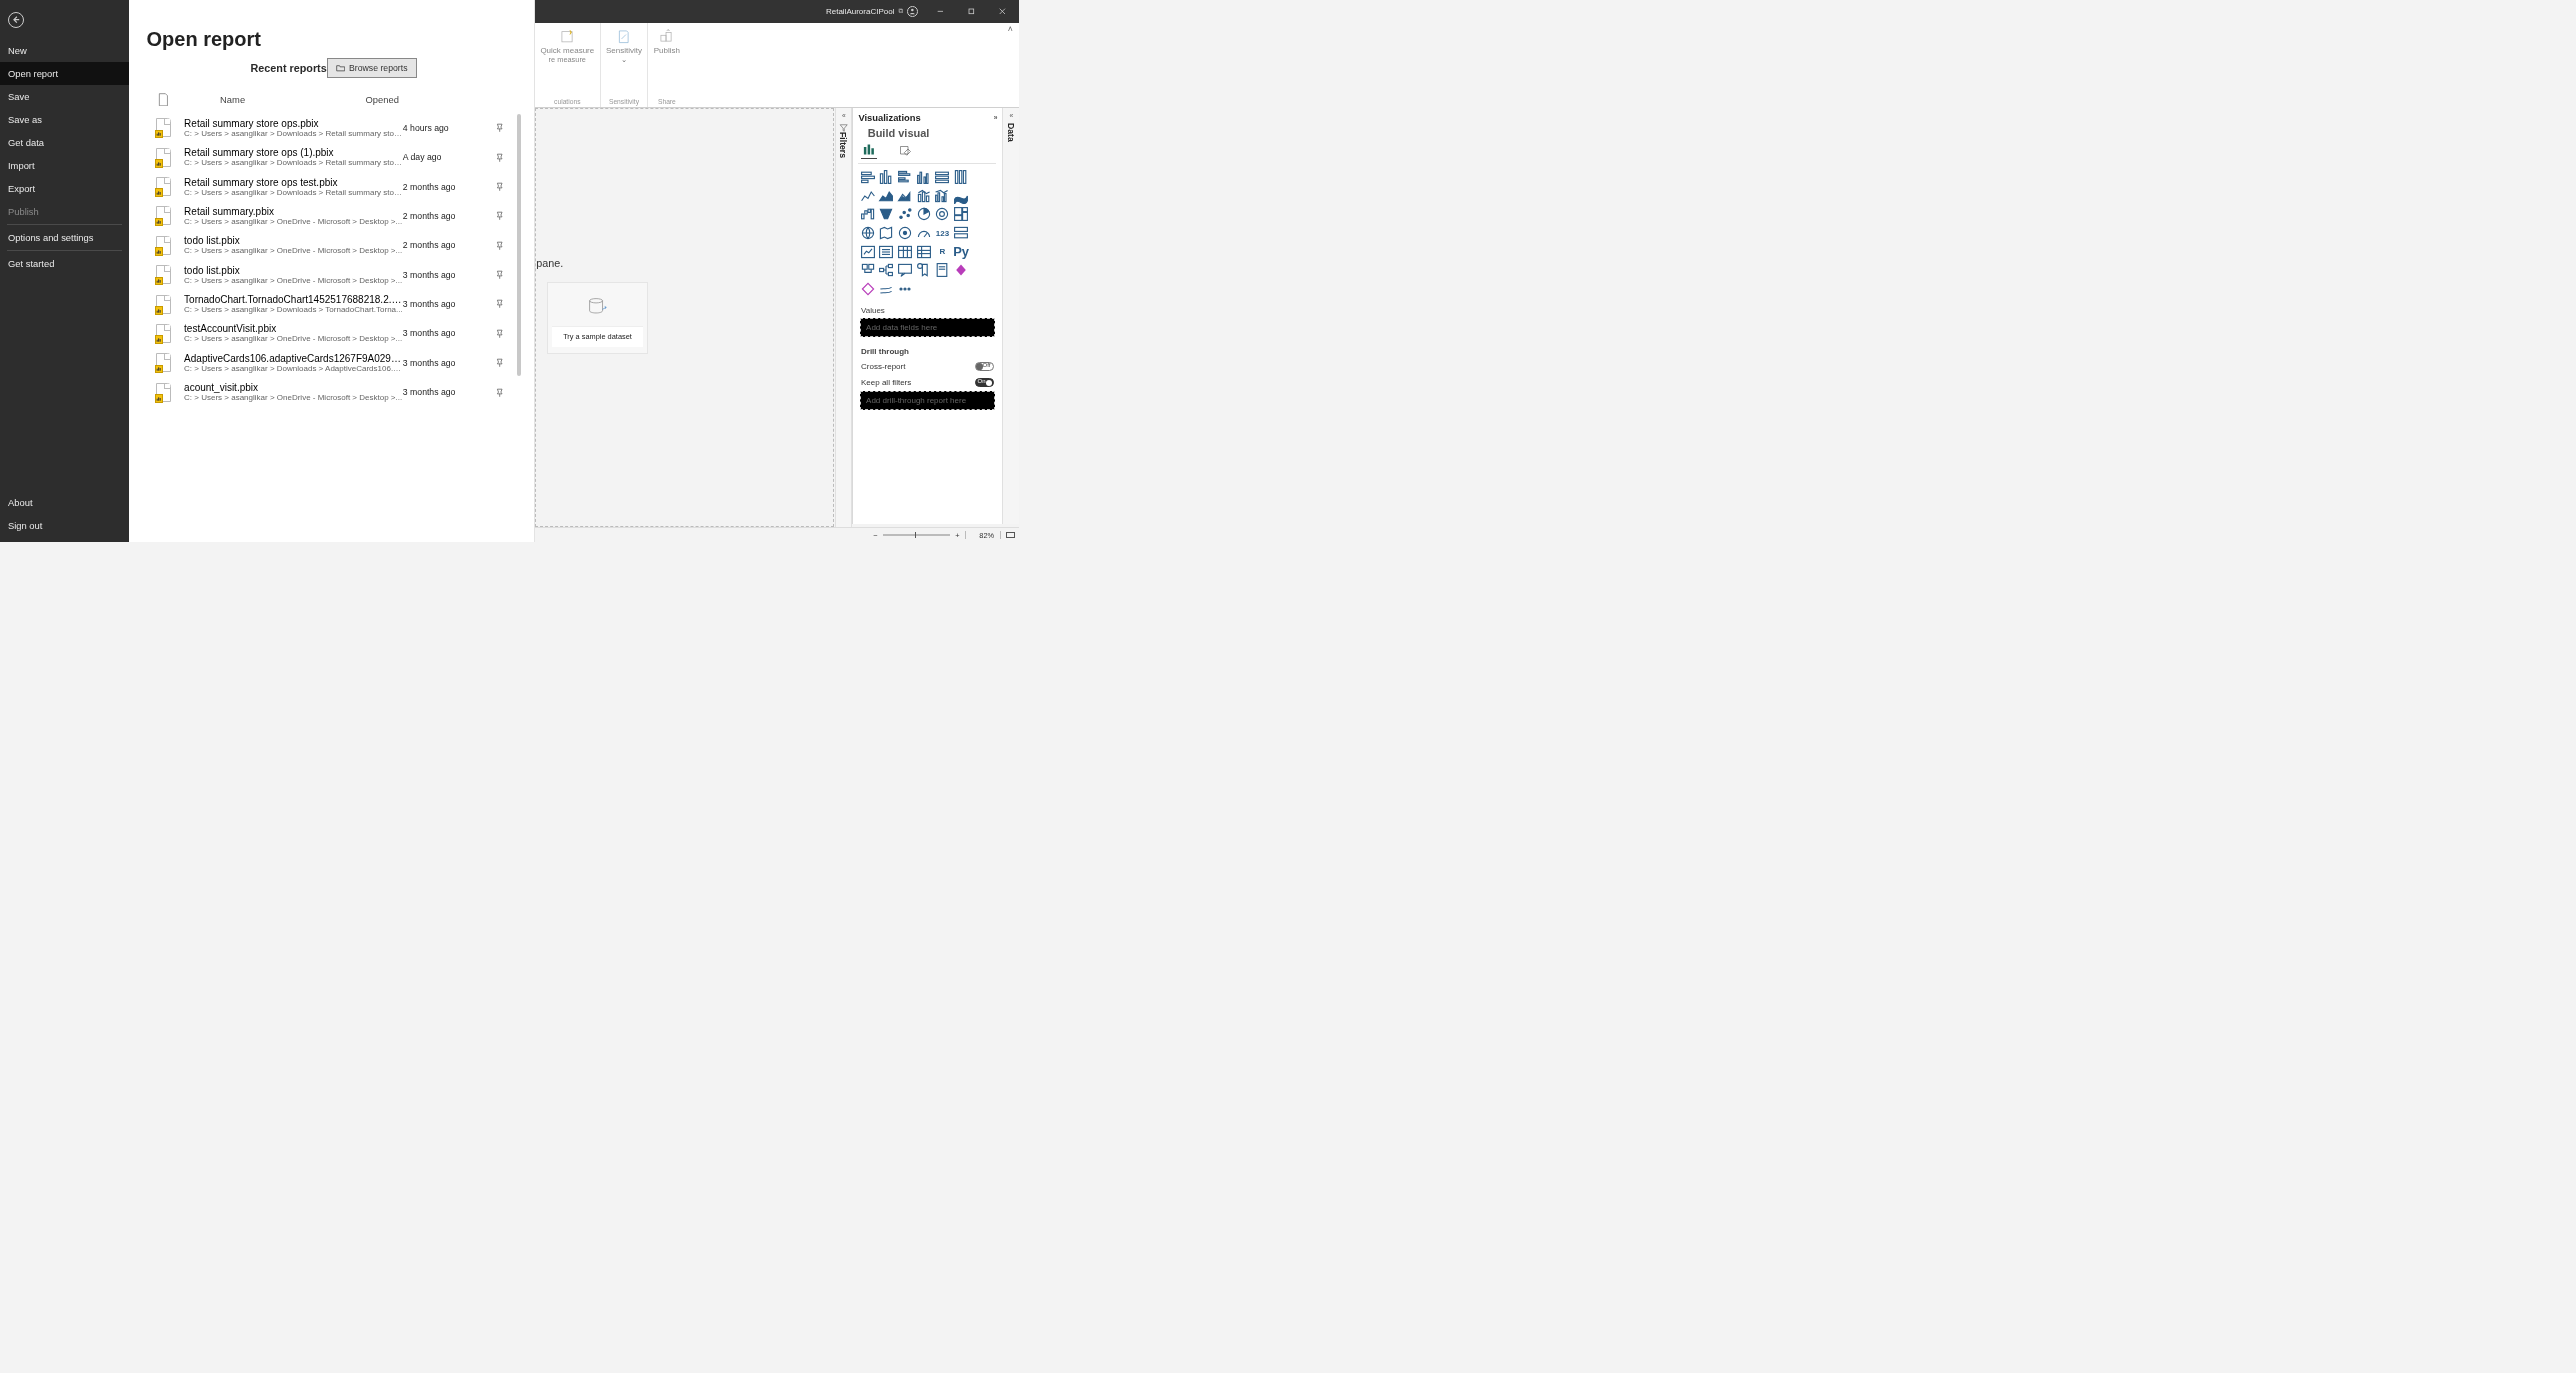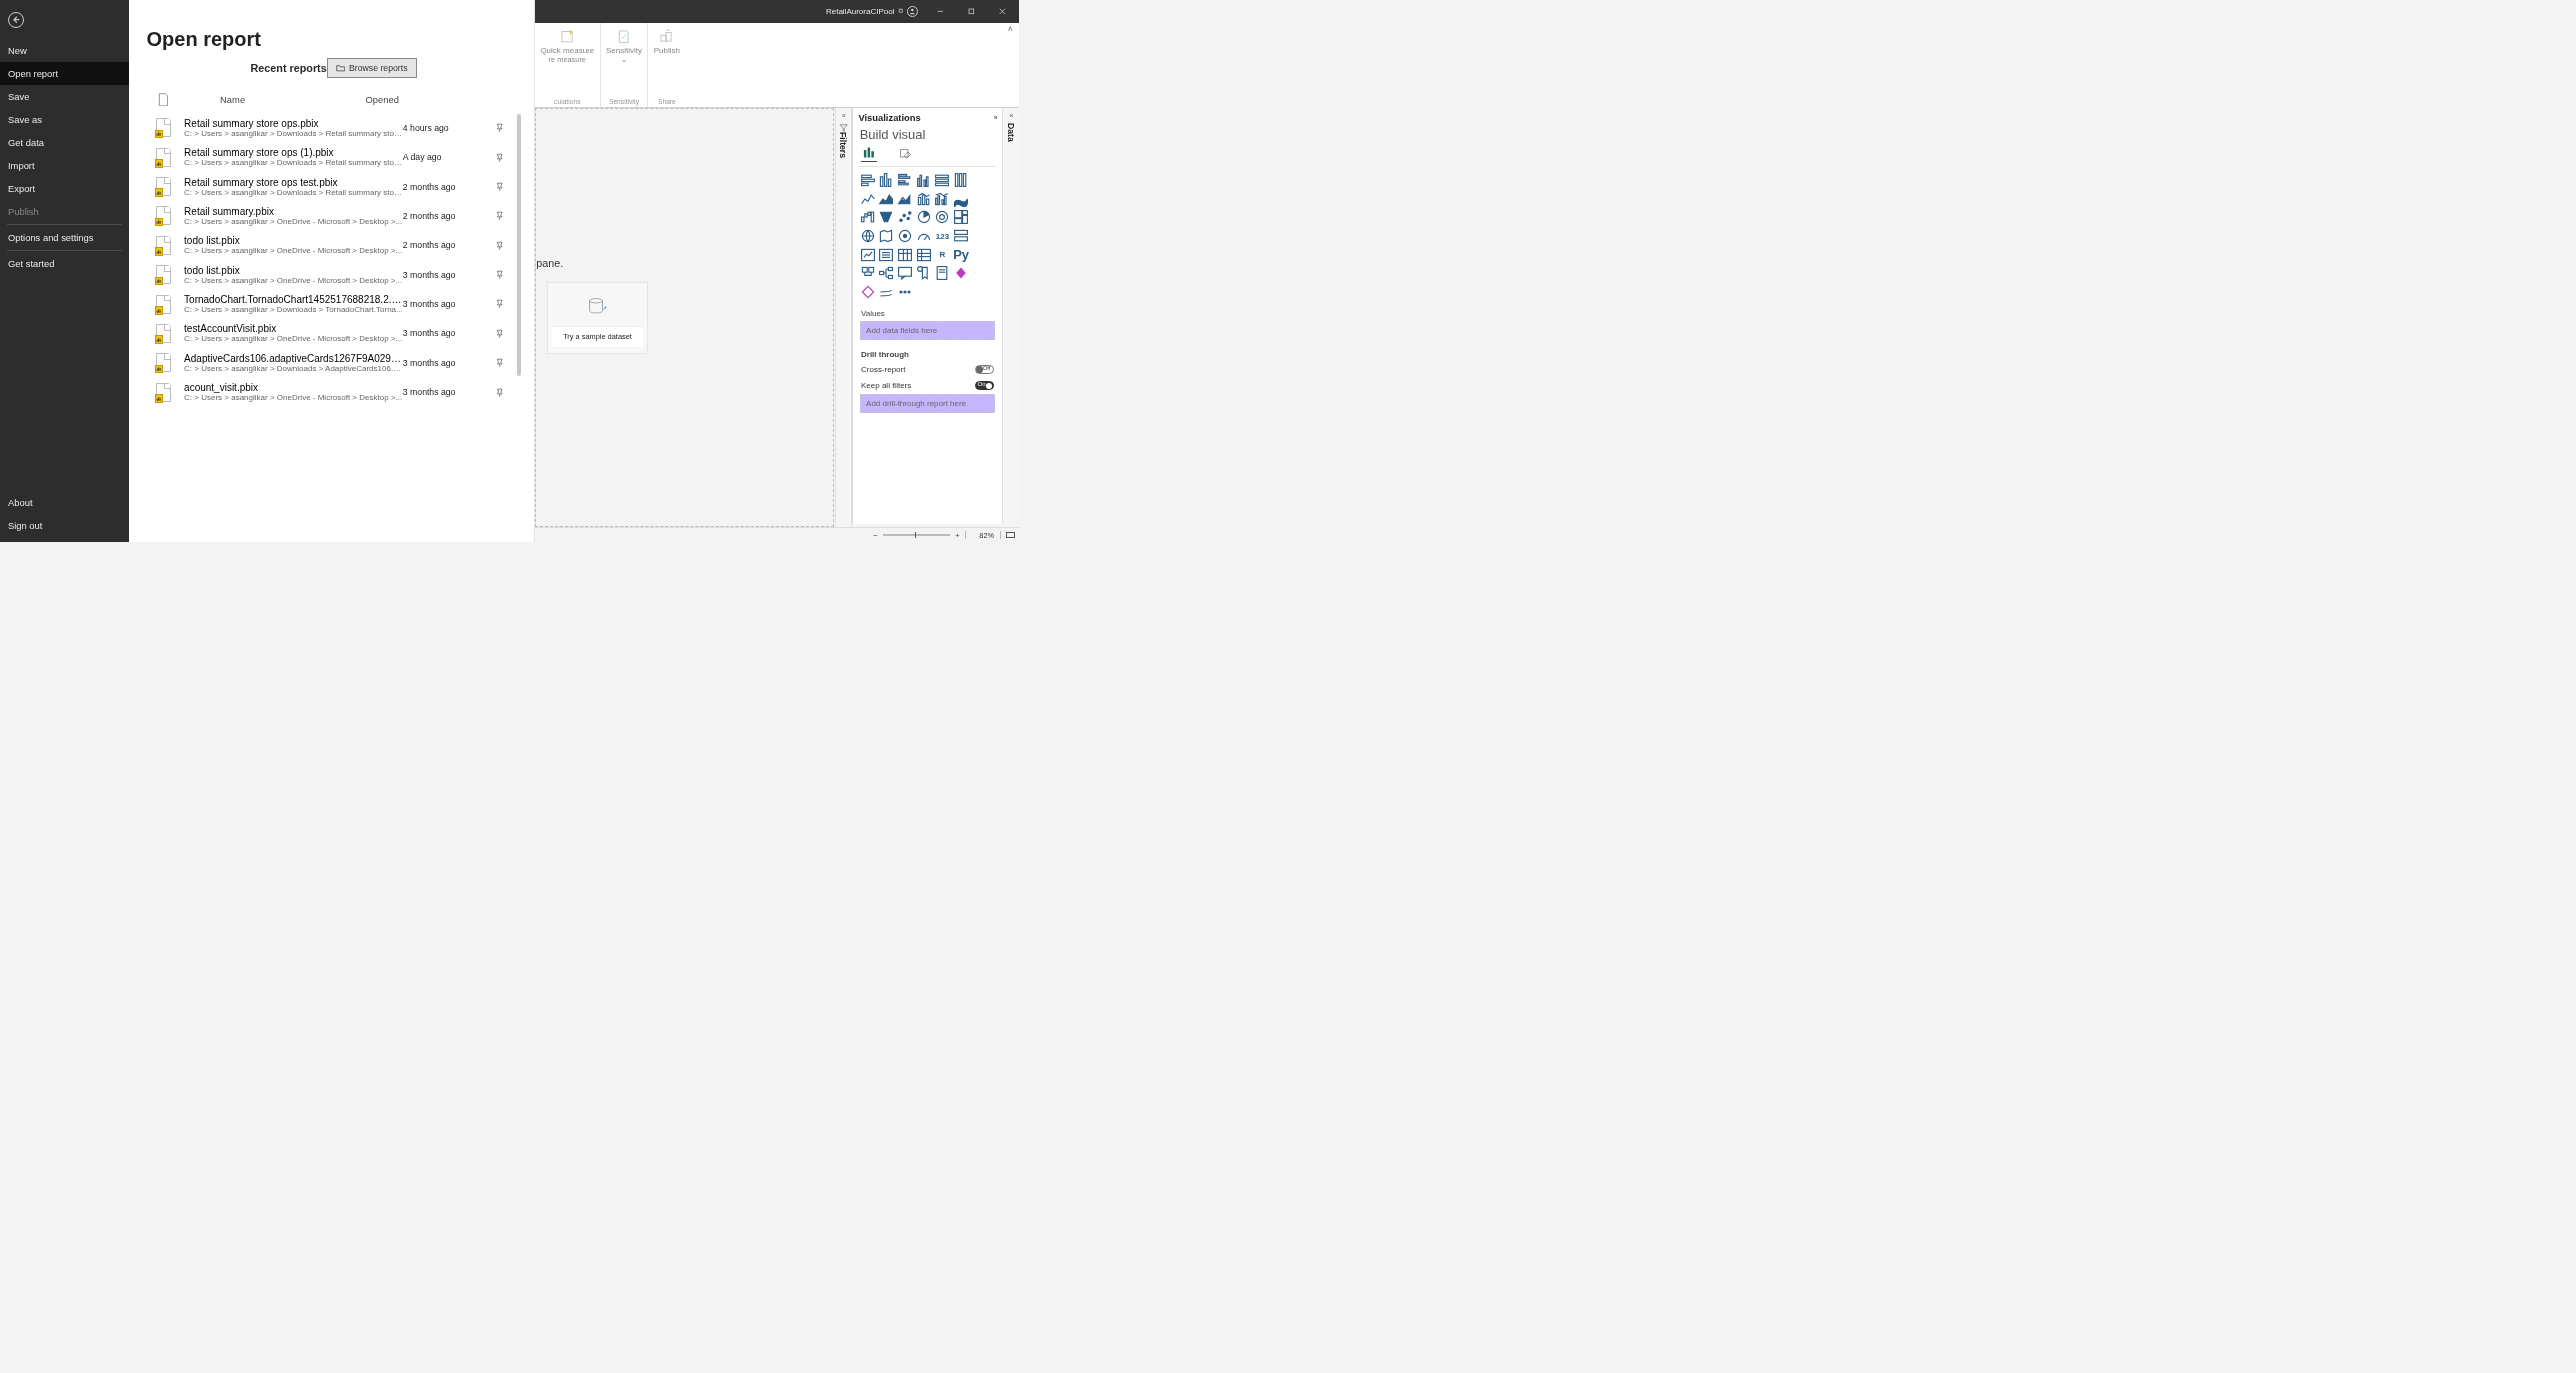--- a/index.html
+++ b/index.html
@@ -71,40 +71,40 @@
     width: 167px;
     background:#fff;
     border-left:0.7px solid #d9d9d9;
     display:flex;
   }
   .right-area .viz-pane { flex:1; display:flex; flex-direction:column; }
   .pane-header {
     display:flex; align-items:center; justify-content:space-between;
     padding: 4px 5.4px; font-size:9.4px; font-weight:600; color:#222;
   }
-  .pane-subheader { padding: 0 6.7px 4px 6.7px; font-size:13px; color:#555; font-weight:400; }
+  .pane-subheader { padding: 0 6.7px 4px 6.7px; font-size:11px; color:#555; font-weight:700;margin-left:8px; }
   .viz-tab-row { display:flex; gap:20px; padding:0 8px 2.7px 8px; align-items:center; }
   .viz-tab-row .tab-active { border-bottom: 1.3px solid #444; padding-bottom:1.3px; }
   .viz-tab-icon { width:16px; height:16px; display:flex; align-items:center; justify-content:center; }
   .viz-hr { height:0.7px; background:#e2e2e2; margin:1.3px 5.4px; }
   .viz-grid {
     display:grid; grid-template-columns: repeat(6, 16px);
     gap: 2.7px; padding: 4px 6.7px;
   }
   .viz-cell {
     width:16px; height:16px; display:flex; align-items:center; justify-content:center;
     color:#2a5c88; cursor:pointer;
   }
   .viz-cell svg { stroke:#2a5c88; fill:none; stroke-width:1.4; }
   .viz-cell.text { font-size:8px; font-weight:700; color:#2a5c88; }
 
   .viz-section-label { font-size:8px; color:#444; padding:5.4px 8px 2.7px; }
   .field-drop {
     margin: 0 6.7px 4px; border:0.7px dashed #c9c9c9; padding:4px 5.4px;
-    font-size:8px; color:#666; background:#c4b5fd;
+    font-size:8px; color:#666; background:#000000;
   }
   .toggle-row {
     display:flex; align-items:center; justify-content:space-between;
     padding: 3.4px 8px; font-size:8px; color:#333;
   }
   .toggle {
     width: 19px; height:9.4px; border-radius:5.4px; border:0.7px solid #777;
     position:relative; background:#fff;
   }
   .toggle .knob {

